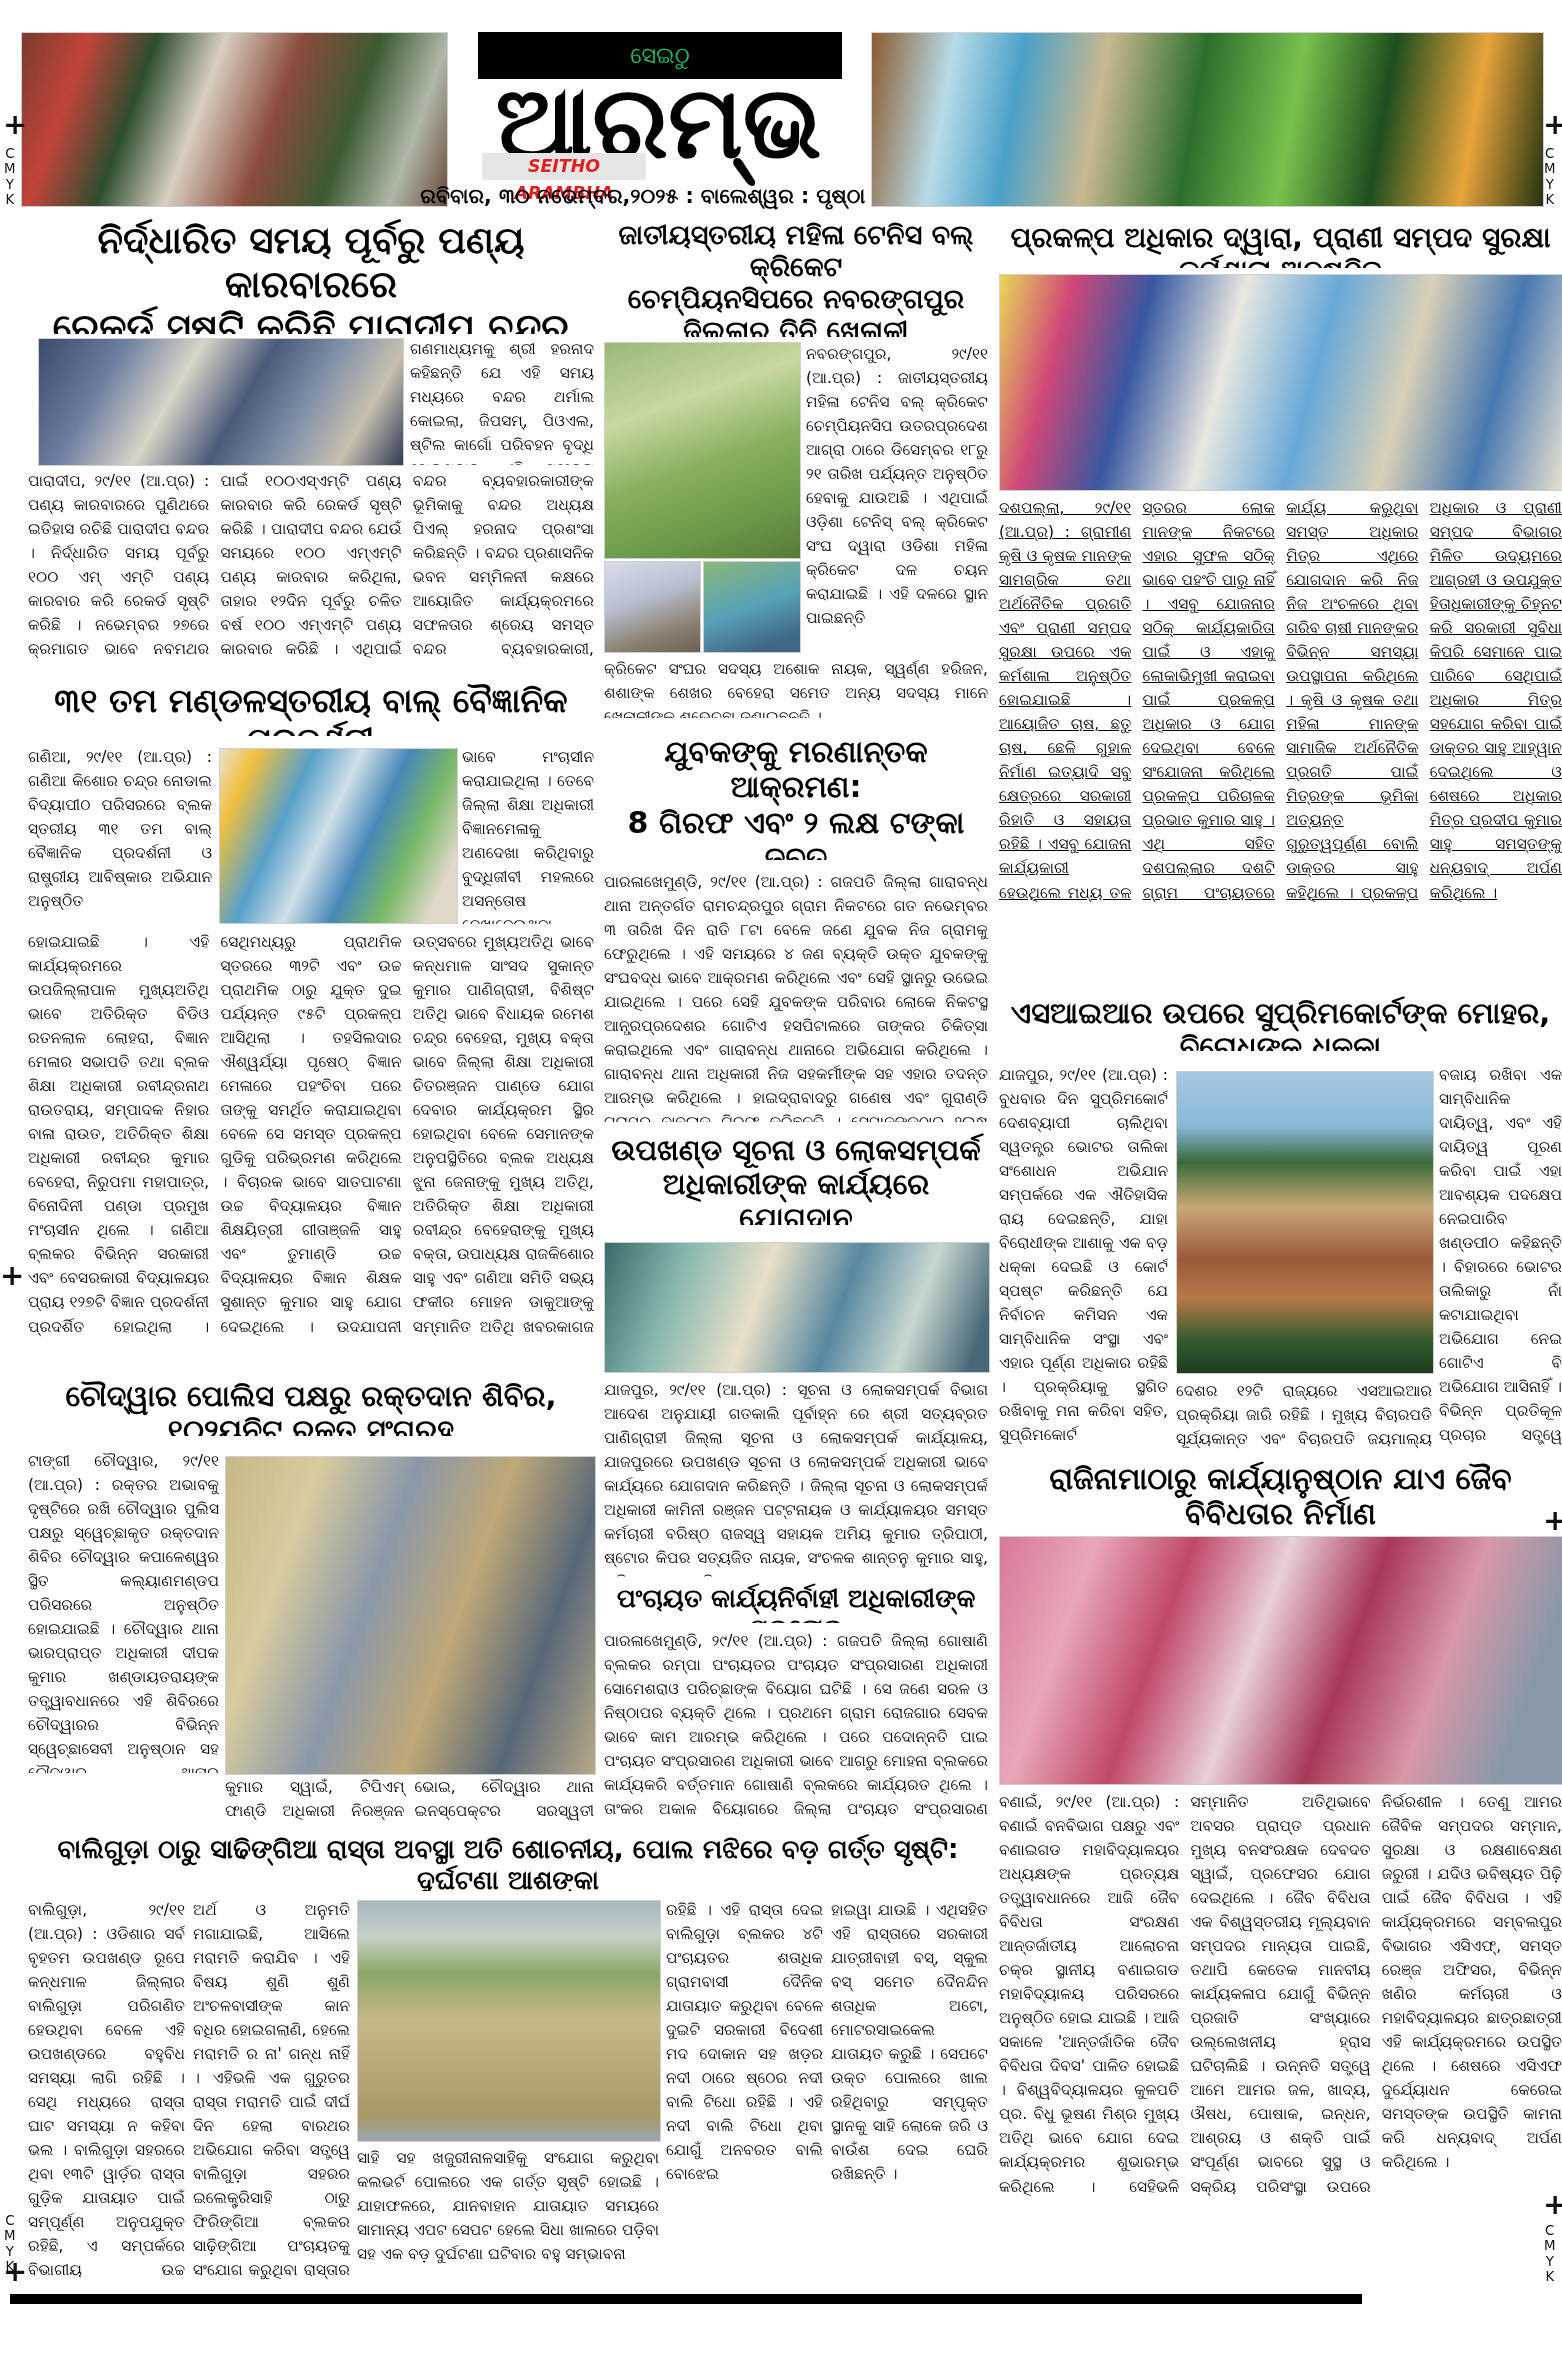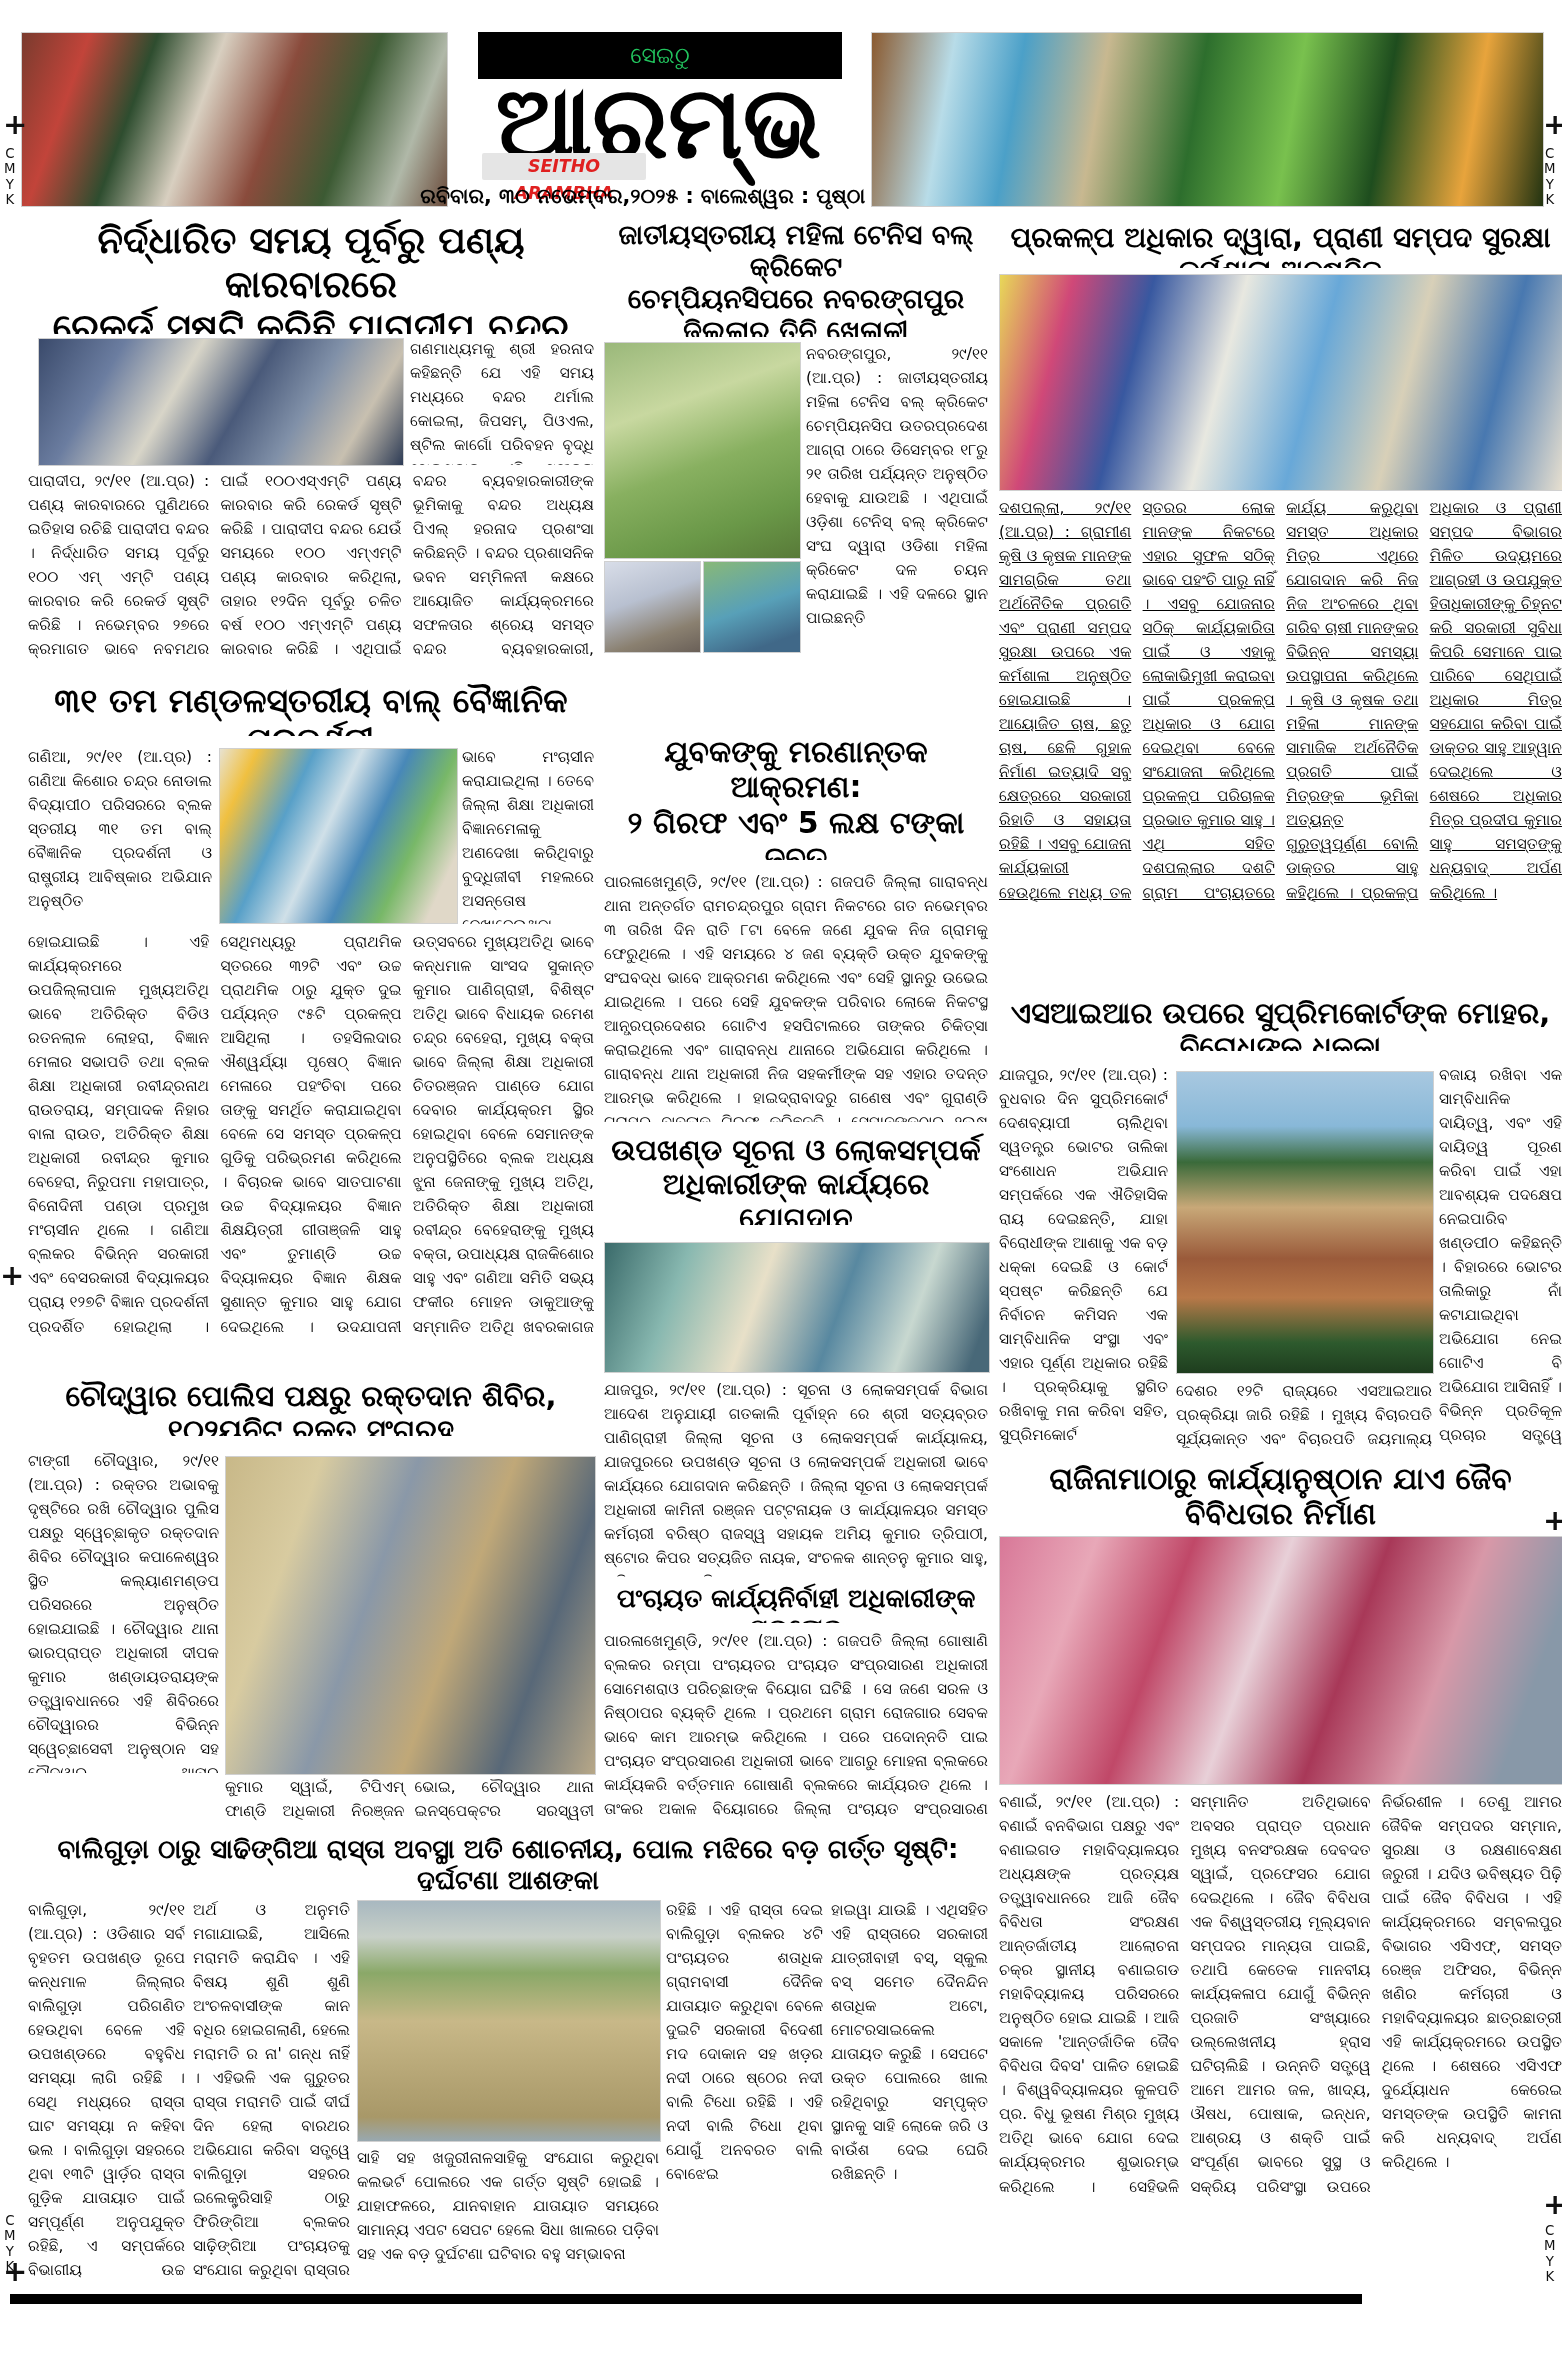--- a/index.html
+++ b/index.html
@@ -103,23 +103,24 @@
   <div class="abs body-text" style="left:357px;top:2146px;width:302px;height:138px;">ସାହି ସହ ଖଜୁରୀନାଳସାହିକୁ ସଂଯୋଗ କରୁଥିବା କଲଭର୍ଟ ପୋଲରେ ଏକ ଗର୍ତ୍ତ ସୃଷ୍ଟି ହୋଇଛି । ଯାହାଫଳରେ, ଯାନବାହାନ ଯାତାୟାତ ସମୟରେ ସାମାନ୍ୟ ଏପଟ ସେପଟ ହେଲେ ସିଧା ଖାଲରେ ପଡ଼ିବା ସହ ଏକ ବଡ଼ ଦୁର୍ଘଟଣା ଘଟିବାର ବହୁ ସମ୍ଭାବନା</div>
   <div class="abs body-text" style="left:666px;top:1898px;width:157px;height:387px;">ରହିଛି । ଏହି ରାସ୍ତା ଦେଇ ବାଲିଗୁଡ଼ା ବ୍ଲକର ୪ଟି ପଂଚାୟତର ଶତାଧିକ ଗ୍ରାମବାସୀ ଦୈନିକ ଯାତାୟାତ କରୁଥିବା ବେଳେ ଦୁଇଟି ସରକାରୀ ବିଦେଶୀ ମଦ ଦୋକାନ ସହ ଖଡ଼ର ନଦୀ ଠାରେ ଷ୍ଠେର ନଦୀ ବାଲି ଟିଧୋ ରହିଛି । ଏହି ନଦୀ ବାଲି ଟିଧୋ ଥିବା ଯୋଗୁଁ ଅନବରତ ବାଲି ବୋଝେଇ</div>
   <div class="abs body-text" style="left:831px;top:1898px;width:157px;height:387px;">ହାଇୱା ଯାଉଛି । ଏଥିସହିତ ଏହି ରାସ୍ତାରେ ସରକାରୀ ଯାତ୍ରୀବାହୀ ବସ୍, ସ୍କୁଲ ବସ୍ ସମେତ ଦୈନନ୍ଦିନ ଶତାଧିକ ଅଟୋ, ମୋଟରସାଇକେଲ ଯାତାୟତ କରୁଛି । ସେପଟେ ଉକ୍ତ ପୋଲରେ ଖାଲ ରହିଥିବାରୁ ସମ୍ପୃକ୍ତ ସ୍ଥାନକୁ ସାହି ଲୋକେ ଜରି ଓ ବାଉଁଶ ଦେଇ ଘେରି ରଖିଛନ୍ତି ।</div>
 
   <div class="abs headline" style="left:604px;top:219px;width:384px;height:118px;font-size:27px;">ଜାତୀୟସ୍ତରୀୟ ମହିଳା ଟେନିସ ବଲ୍ କ୍ରିକେଟ
 ଚେମ୍ପିୟନସିପରେ ନବରଙ୍ଗପୁର ଜିଲ୍ଲାର ତିନି ଖେଳାଳୀ</div>
   <div class="abs photo ph-a5big" style="left:604px;top:342px;width:195px;height:215px;"></div>
   <div class="abs photo ph-a5s1" style="left:604px;top:561px;width:95px;height:90px;"></div>
   <div class="abs photo ph-a5s2" style="left:703px;top:561px;width:96px;height:90px;"></div>
   <div class="abs body-text" style="left:806px;top:342px;width:182px;height:309px;">ନବରଙ୍ଗପୁର, ୨୯/୧୧ (ଆ.ପ୍ର) : ଜାତୀୟସ୍ତରୀୟ ମହିଳା ଟେନିସ ବଲ୍ କ୍ରିକେଟ ଚେମ୍ପିୟନସିପ ଉତରପ୍ରଦେଶ ଆଗ୍ରା ଠାରେ ଡିସେମ୍ବର ୧୮ରୁ ୨୧ ତାରିଖ ପର୍ଯ୍ୟନ୍ତ ଅନୁଷ୍ଠିତ ହେବାକୁ ଯାଉଅଛି । ଏଥିପାଇଁ ଓଡ଼ିଶା ଟେନିସ୍ ବଲ୍ କ୍ରିକେଟ ସଂଘ ଦ୍ୱାରା ଓଡିଶା ମହିଳା କ୍ରିକେଟ ଦଳ ଚୟନ କରାଯାଇଛି । ଏହି ଦଳରେ ସ୍ଥାନ ପାଇଛନ୍ତି</div>
+  <div class="abs body-text" style="left:604px;top:657px;width:384px;height:61px;">କ୍ରିକେଟ ସଂଘର ସଦସ୍ୟ ଅଶୋକ ନାୟକ, ସ୍ୱର୍ଣ୍ଣ ହରିଜନ, ଶଶାଙ୍କ ଶେଖର ବେହେରା ସମେତ ଅନ୍ୟ ସଦସ୍ୟ ମାନେ ଖେଳାଳୀଙ୍କୁ ଶୁଭେଚ୍ଛା ଜଣାଇଛନ୍ତି ।</div>
 
   <div class="abs headline" style="left:604px;top:734px;width:384px;height:126px;font-size:30px;">ଯୁବକଙ୍କୁ ମରଣାନ୍ତକ ଆକ୍ରମଣ:
-୨ ଗିରଫ ଏବଂ 5 ଲକ୍ଷ ଟଙ୍କା ଜବତ</div>
+8 ଗିରଫ ଏବଂ ୨ ଲକ୍ଷ ଟଙ୍କା ଜବତ</div>
   <div class="abs body-text" style="left:604px;top:870px;width:384px;height:252px;">ପାରଳାଖେମୁଣ୍ଡି, ୨୯/୧୧ (ଆ.ପ୍ର) : ଗଜପତି ଜିଲ୍ଲା ଗାରାବନ୍ଧ ଥାନା ଅନ୍ତର୍ଗତ ରାମଚନ୍ଦ୍ରପୁର ଗ୍ରାମ ନିକଟରେ ଗତ ନଭେମ୍ବର ୩ ତାରିଖ ଦିନ ରାତି ୮ଟା ବେଳେ ଜଣେ ଯୁବକ ନିଜ ଗ୍ରାମକୁ ଫେରୁଥିଲେ । ଏହି ସମୟରେ ୪ ଜଣ ବ୍ୟକ୍ତି ଉକ୍ତ ଯୁବକଙ୍କୁ ସଂଘବଦ୍ଧ ଭାବେ ଆକ୍ରମଣ କରିଥିଲେ ଏବଂ ସେହି ସ୍ଥାନରୁ ଉଭେଇ ଯାଇଥିଲେ । ପରେ ସେହି ଯୁବକଙ୍କ ପରିବାର ଲୋକେ ନିକଟସ୍ଥ ଆନ୍ଧ୍ରପ୍ରଦେଶର ଗୋଟିଏ ହସପିଟାଲରେ ତାଙ୍କର ଚିକିତ୍ସା କରାଇଥିଲେ ଏବଂ ଗାରାବନ୍ଧ ଥାନାରେ ଅଭିଯୋଗ କରିଥିଲେ । ଗାରାବନ୍ଧ ଥାନା ଅଧିକାରୀ ନିଜ ସହକର୍ମୀଙ୍କ ସହ ଏହାର ତଦନ୍ତ ଆରମ୍ଭ କରିଥିଲେ । ହାଇଦ୍ରାବାଦରୁ ଗଣେଷ ଏବଂ ଗୁରାଣ୍ଡି ଗ୍ରାମରୁ ବାବୁଲାକୁ ଗିରଫ କରିଛନ୍ତି । ସେମାନଙ୍କଠାରୁ ୨ଲକ୍ଷ ଟଙ୍କା, ଗୋଟିଏ ମୋଟରସାଇକେଲ ଏବଂ ୩ଟି ମୋବାଇଲ ସେଟ୍ ଜବତ କରିଛନ୍ତି । ଏହା ଏକ ଗଜପତି ଜିଲ୍ଲା ପୋଲିସର ବିରଳ ସଫଳତା । ଥାନା ଅଧିକାରୀ ପ୍ରଶାନ୍ତ ନିଶିକାଂକୁ ପରିବାର ଲୋକେ କୃତଜ୍ଞତା ଜ୍ଞାପନ କରିଛନ୍ତି ।</div>
 
   <div class="abs headline" style="left:604px;top:1133px;width:384px;height:92px;font-size:29px;">ଉପଖଣ୍ଡ ସୂଚନା ଓ ଲୋକସମ୍ପର୍କ
 ଅଧିକାରୀଙ୍କ କାର୍ଯ୍ୟରେ ଯୋଗଦାନ</div>
   <div class="abs photo ph-a7" style="left:604px;top:1242px;width:384px;height:129px;"></div>
   <div class="abs body-text" style="left:604px;top:1378px;width:384px;height:199px;">ଯାଜପୁର, ୨୯/୧୧ (ଆ.ପ୍ର) : ସୂଚନା ଓ ଲୋକସମ୍ପର୍କ ବିଭାଗ ଆଦେଶ ଅନୁଯାୟୀ ଗତକାଲି ପୂର୍ବାହ୍ନ ରେ ଶ୍ରୀ ସତ୍ୟବ୍ରତ ପାଣିଗ୍ରାହୀ ଜିଲ୍ଲା ସୂଚନା ଓ ଲୋକସମ୍ପର୍କ କାର୍ଯ୍ୟାଳୟ, ଯାଜପୁରରେ ଉପଖଣ୍ଡ ସୂଚନା ଓ ଲୋକସମ୍ପର୍କ ଅଧିକାରୀ ଭାବେ କାର୍ଯ୍ୟରେ ଯୋଗଦାନ କରିଛନ୍ତି । ଜିଲ୍ଲା ସୂଚନା ଓ ଲୋକସମ୍ପର୍କ ଅଧିକାରୀ କାମିନୀ ରଞ୍ଜନ ପଟ୍ଟନାୟକ ଓ କାର୍ଯ୍ୟାଳୟର ସମସ୍ତ କର୍ମଚାରୀ ବରିଷ୍ଠ ରାଜସ୍ୱ ସହାୟକ ଅମିୟ କୁମାର ତ୍ରିପାଠୀ, ଷ୍ଟୋର କିପର ସତ୍ୟଜିତ ନାୟକ, ସଂଚଳକ ଶାନ୍ତନୁ କୁମାର ସାହୁ, ରତିକାନ୍ତ ମହାନ୍ତି,</div>
 
   <div class="abs headline" style="left:604px;top:1583px;width:384px;height:40px;font-size:25.6px;">ପଂଚାୟତ କାର୍ଯ୍ୟନିର୍ବାହୀ ଅଧିକାରୀଙ୍କ ପରଲୋକ</div>
   <div class="abs body-text" style="left:604px;top:1629px;width:384px;height:191px;">ପାରଳାଖେମୁଣ୍ଡି, ୨୯/୧୧ (ଆ.ପ୍ର) : ଗଜପତି ଜିଲ୍ଲା ଗୋଷାଣି ବ୍ଲକର ରମ୍ପା ପଂଚାୟତର ପଂଚାୟତ ସଂପ୍ରସାରଣ ଅଧିକାରୀ ସୋମେଶରାଓ ପରିଚ୍ଛାଙ୍କ ବିୟୋଗ ଘଟିଛି । ସେ ଜଣେ ସରଳ ଓ ନିଷ୍ଠାପର ବ୍ୟକ୍ତି ଥିଲେ । ପ୍ରଥମେ ଗ୍ରାମ ରୋଜଗାର ସେବକ ଭାବେ କାମ ଆରମ୍ଭ କରିଥିଲେ । ପରେ ପଦୋନ୍ନତି ପାଇ ପଂଚାୟତ ସଂପ୍ରସାରଣ ଅଧିକାରୀ ଭାବେ ଆଗରୁ ମୋହନା ବ୍ଲକରେ କାର୍ଯ୍ୟକରି ବର୍ତ୍ତମାନ ଗୋଷାଣି ବ୍ଲକରେ କାର୍ଯ୍ୟରତ ଥିଲେ । ତାଂକର ଅକାଳ ବିୟୋଗରେ ଜିଲ୍ଲା ପଂଚାୟତ ସଂପ୍ରସାରଣ ଅଧିକାରୀ ସଂଘର ସଭାପତି ରାଜେନ୍ଦ୍ର ରଥ ତଥା ସମସ୍ତ ସଭ୍ୟ/ ସଭ୍ୟା ଶୋକପ୍ରକାଶ କରିଛନ୍ତି ତଥା ସେହି ଦିବଂଗତ ଆତ୍ମା ନିକଟରେ ଶ୍ରଦ୍ଧାଞ୍ଜଳି ଜ୍ଞାପନ କରିଛନ୍ତି ।</div>
 

